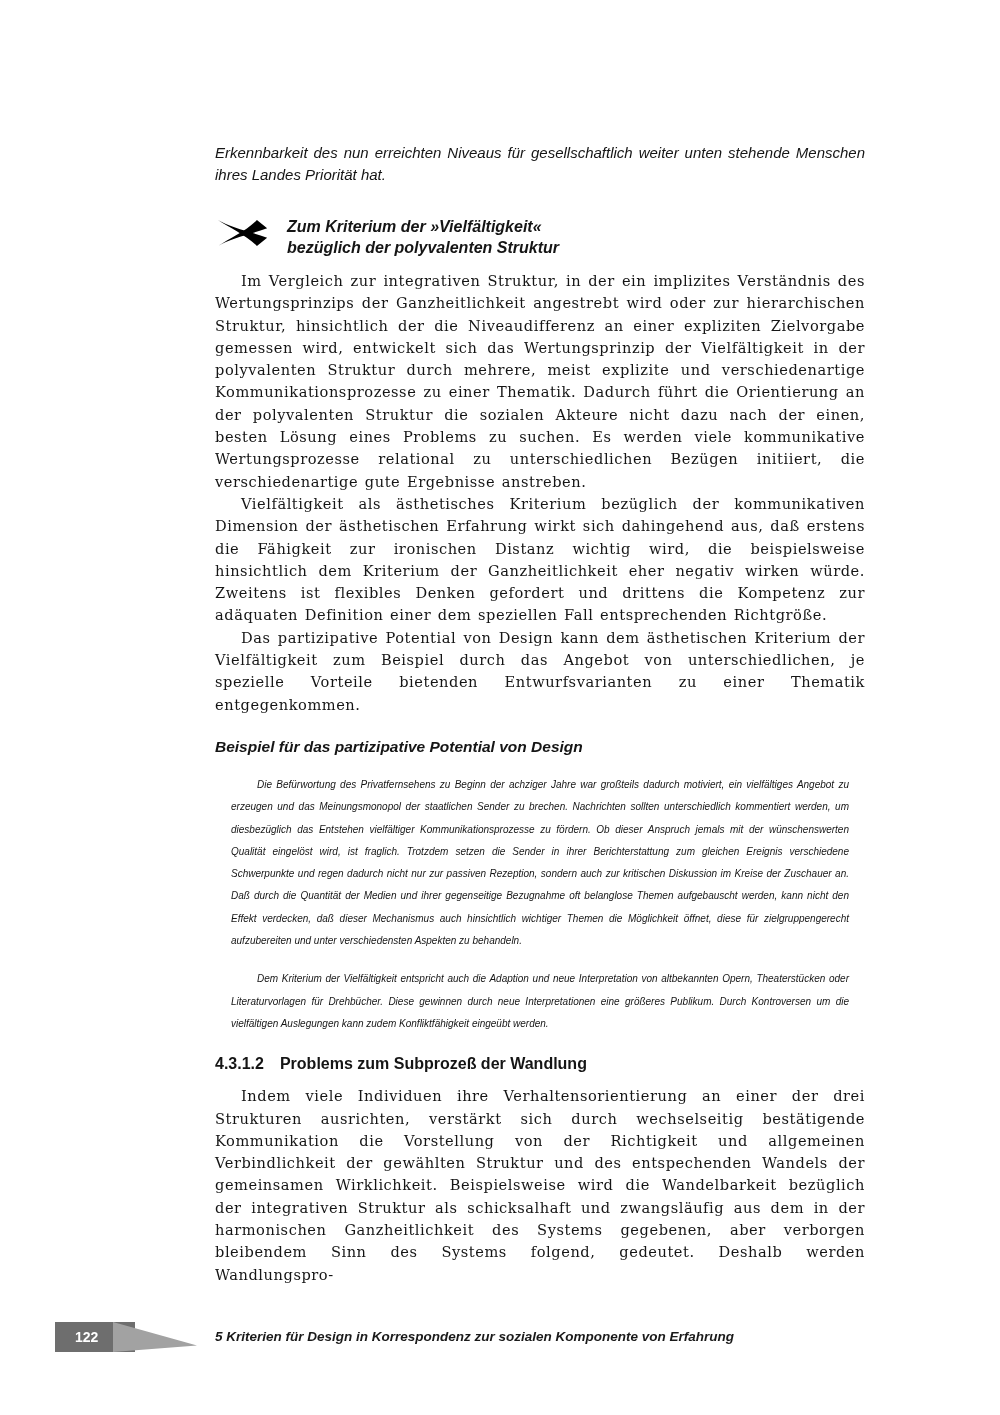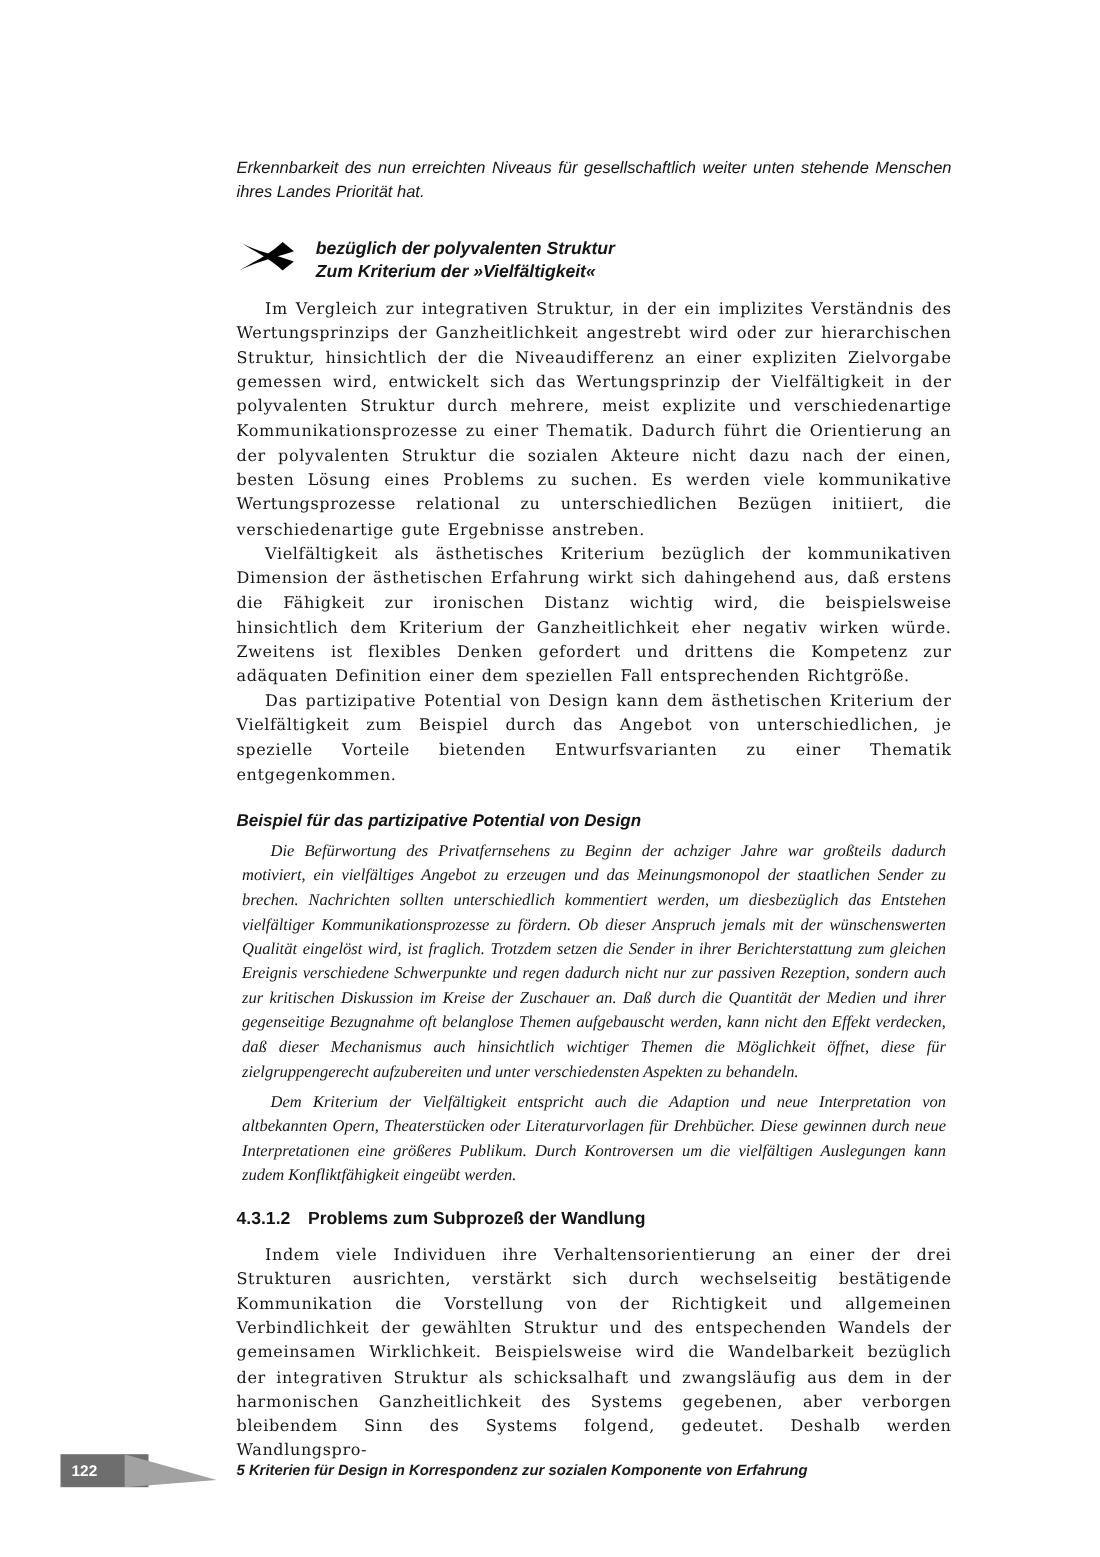--- a/index.html
+++ b/index.html
@@ -61,27 +61,27 @@
   
   .example-heading {
     font-family: "Liberation Sans", sans-serif;
     font-style: italic;
     font-weight: bold;
     font-size: 15.5px;
     line-height: 22px;
     margin: 20px 0 3px 0;
   }
   .example-p {
-    font-family: Liberation Serif, serif;
+    font-family: Liberation Sans, sans-serif;
     font-style: italic;
-    font-size: 15px;
+    font-size: 10px;
     line-height: 22.3px;
     text-align: justify;
     text-indent: 26px;
-    margin: 5px;
+    margin: 16px;
   }
   
   .section-heading {
     font-family: "Liberation Sans", sans-serif;
     font-weight: bold;
     font-size: 16px;
     line-height: 22px;
     margin: 18px 0 10px 0;
   }
   .section-heading .section-number { margin-right: 16px; }
@@ -99,21 +99,21 @@
     top: 0;
     width: 80px;
     height: 30px;
     box-sizing: border-box;
     background: #6e6e6e;
     color: #ffffff;
     font-family: "Liberation Sans", sans-serif;
     font-weight: bold;
     font-size: 14px;
     line-height: 30px;
-    padding-left: 10px;
+    padding-left: 20px;
   }
   .footer-arrow {
     position: absolute;
     left: 113px;
     top: 0;
     width: 84px;
     height: 30px;
     background: #a2a2a2;
     clip-path: polygon(0 0, 100% 78%, 0 100%);
   }
@@ -138,22 +138,22 @@
   <div class="content">
 
     <p class="intro-p">Erkennbarkeit des nun erreichten Niveaus für gesellschaftlich weiter unten stehende Menschen ihres Landes Priorität hat.</p>
 
     <div class="marker-heading">
       <svg class="marker-icon" viewBox="0 0 56 30" aria-hidden="true">
         <path d="M1 1 C14 9 34 13 54 20 L43 29 C31 17 13 9 1 1 Z" fill="#000"></path>
         <path d="M1 29 C14 21 34 17 54 10 L43 1 C31 13 13 21 1 29 Z" fill="#000"></path>
       </svg>
       <div class="marker-text">
+        <div>Zum Kriterium der »Vielfältigkeit«</div>
         <div>bezüglich der polyvalenten Struktur</div>
-        <div>Zum Kriterium der »Vielfältigkeit«</div>
       </div>
     </div>
 
     <p class="body-p">Im Vergleich zur integrativen Struktur, in der ein implizites Verständnis des Wertungsprinzips der Ganzheitlichkeit angestrebt wird oder zur hierarchischen Struktur, hinsichtlich der die Niveaudifferenz an einer expliziten Zielvorgabe gemessen wird, entwickelt sich das Wertungsprinzip der Vielfältigkeit in der polyvalenten Struktur durch mehrere, meist explizite und verschiedenartige Kommunikationsprozesse zu einer Thematik. Dadurch führt die Orientierung an der polyvalenten Struktur die sozialen Akteure nicht dazu nach der einen, besten Lösung eines Problems zu suchen. Es werden viele kommunikative Wertungsprozesse relational zu unterschiedlichen Bezügen initiiert, die verschiedenartige gute Ergebnisse anstreben.</p>
     <p class="body-p">Vielfältigkeit als ästhetisches Kriterium bezüglich der kommunikativen Dimension der ästhetischen Erfahrung wirkt sich dahingehend aus, daß erstens die Fähigkeit zur ironischen Distanz wichtig wird, die beispielsweise hinsichtlich dem Kriterium der Ganzheitlichkeit eher negativ wirken würde. Zweitens ist flexibles Denken gefordert und drittens die Kompetenz zur adäquaten Definition einer dem speziellen Fall entsprechenden Richtgröße.</p>
     <p class="body-p">Das partizipative Potential von Design kann dem ästhetischen Kriterium der Vielfältigkeit zum Beispiel durch das Angebot von unterschiedlichen, je spezielle Vorteile bietenden Entwurfsvarianten zu einer Thematik entgegenkommen.</p>
 
     <div class="example-heading">Beispiel für das partizipative Potential von Design</div>
 
     <p class="example-p">Die Befürwortung des Privatfernsehens zu Beginn der achziger Jahre war großteils dadurch motiviert, ein vielfältiges Angebot zu erzeugen und das Meinungsmonopol der staatlichen Sender zu brechen. Nachrichten sollten unterschiedlich kommentiert werden, um diesbezüglich das Entstehen vielfältiger Kommunikationsprozesse zu fördern. Ob dieser Anspruch jemals mit der wünschenswerten Qualität eingelöst wird, ist fraglich. Trotzdem setzen die Sender in ihrer Berichterstattung zum gleichen Ereignis verschiedene Schwerpunkte und regen dadurch nicht nur zur passiven Rezeption, sondern auch zur kritischen Diskussion im Kreise der Zuschauer an. Daß durch die Quantität der Medien und ihrer gegenseitige Bezugnahme oft belanglose Themen aufgebauscht werden, kann nicht den Effekt verdecken, daß dieser Mechanismus auch hinsichtlich wichtiger Themen die Möglichkeit öffnet, diese für zielgruppengerecht aufzubereiten und unter verschiedensten Aspekten zu behandeln.</p>

